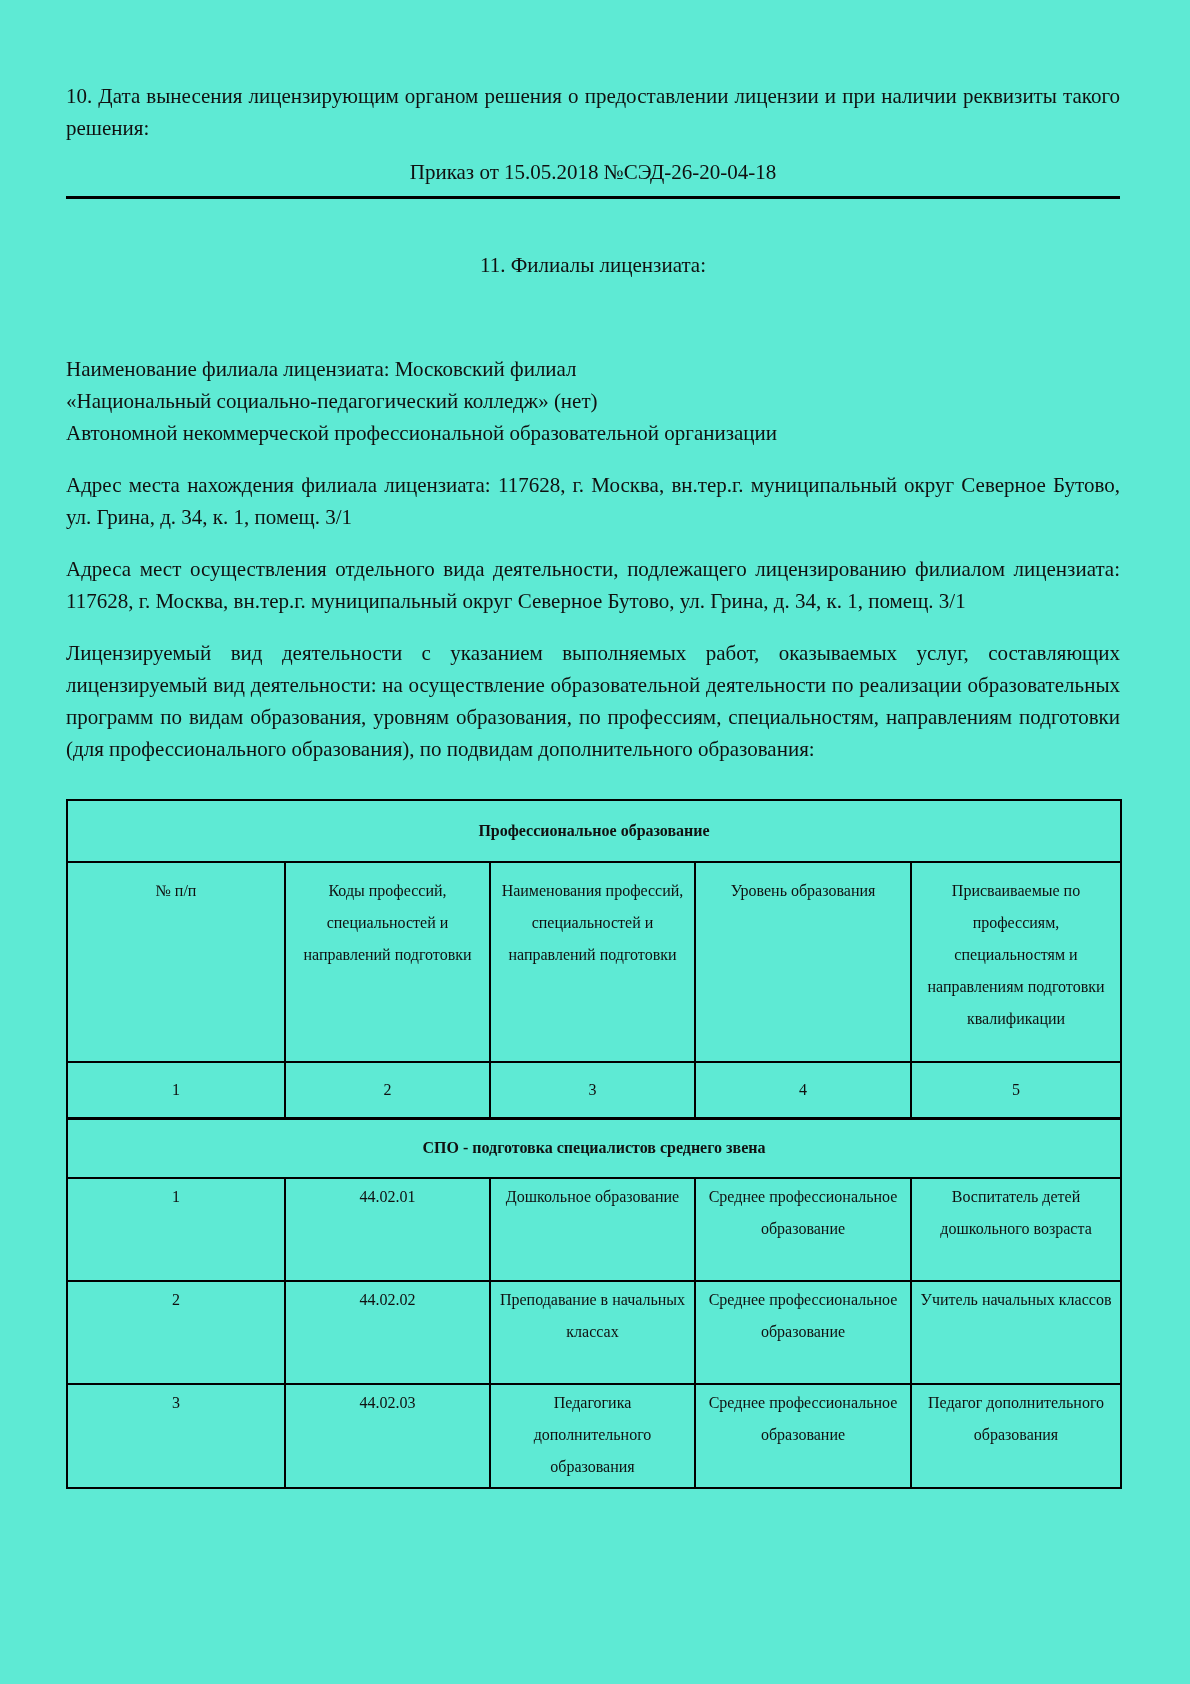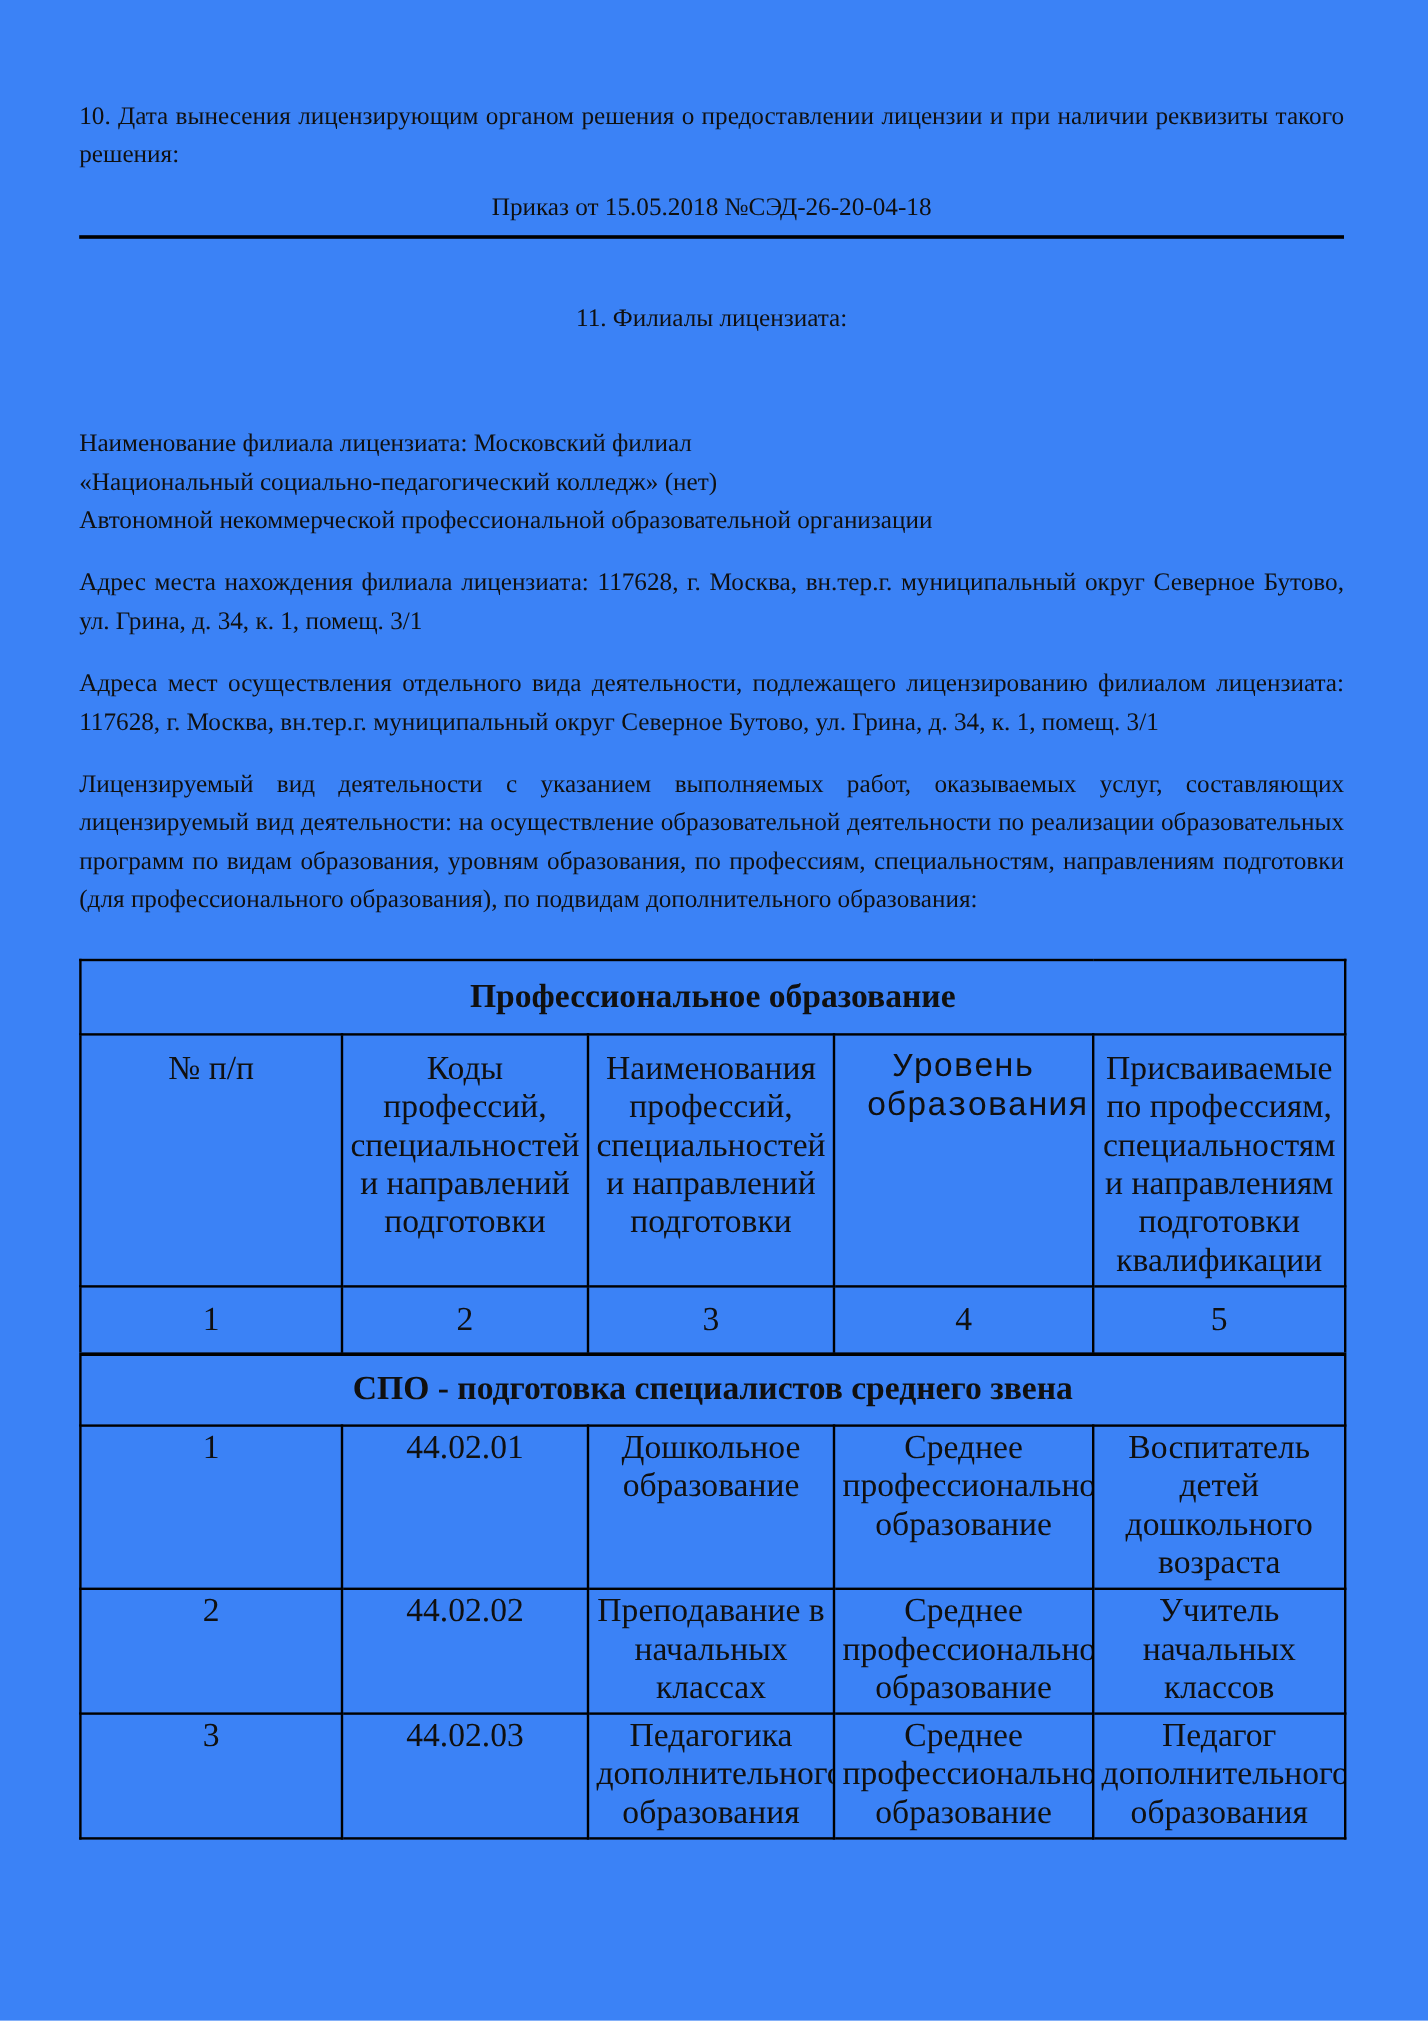--- a/index.html
+++ b/index.html
@@ -2,21 +2,21 @@
 <html lang="ru"><head>
 <meta charset="utf-8">
 <style>
   * { margin: 0; padding: 0; box-sizing: border-box; }
   html, body { background: #ffffff; }
   .page {
     position: relative;
     width: 1190px;
     height: 1684px;
     margin: 0 auto;
-    background: #3b82f6;
+    background: #5eead4;
     color: #101010;
     font-family: "Liberation Serif", "DejaVu Serif", serif;
     font-size: 21px;
     line-height: 32px;
     padding: 80px 70px 40px 66px;
     overflow: hidden;
   }
   .para { text-align: justify; }
   .order-line { text-align: center; margin-top: 12px; }
   .rule {
@@ -27,42 +27,42 @@
   }
   .heading-11 { margin-top: 50px; text-align: center; }
   .name-block { margin-top: 72px; }
   .name-block .line { display: block; }
   .mt8 { margin-top: 20px; }
   table.edu-table {
     width: 1054px;
     margin-top: 34px;
     border-collapse: collapse;
     table-layout: fixed;
-    font-size: 28px;
+    font-size: 16px;
     line-height: 32px;
     color: #101010;
   }
   .edu-table td {
     border: 2px solid #000000;
     text-align: center;
     vertical-align: top;
     padding: 2px 6px 4px;
     overflow: hidden;
   }
   .edu-table .title-row td {
     height: 62px;
     vertical-align: middle;
     font-weight: bold;
     padding: 4px 6px;
   }
   .edu-table .colhead-row td {
     height: 200px;
     padding-top: 12px;
   }
-  .edu-table .colhead-row td.level-col { padding-left: 26px; padding-right: 26px; font-family: Liberation Mono, monospace; }
+  .edu-table .colhead-row td.level-col { padding-left: 26px; padding-right: 26px; }
   .edu-table .num-row td {
     height: 56px;
     vertical-align: middle;
     padding: 2px 6px;
   }
   .edu-table .section-row td {
     height: 60px;
     vertical-align: middle;
     font-weight: bold;
     border-top-width: 3px;

